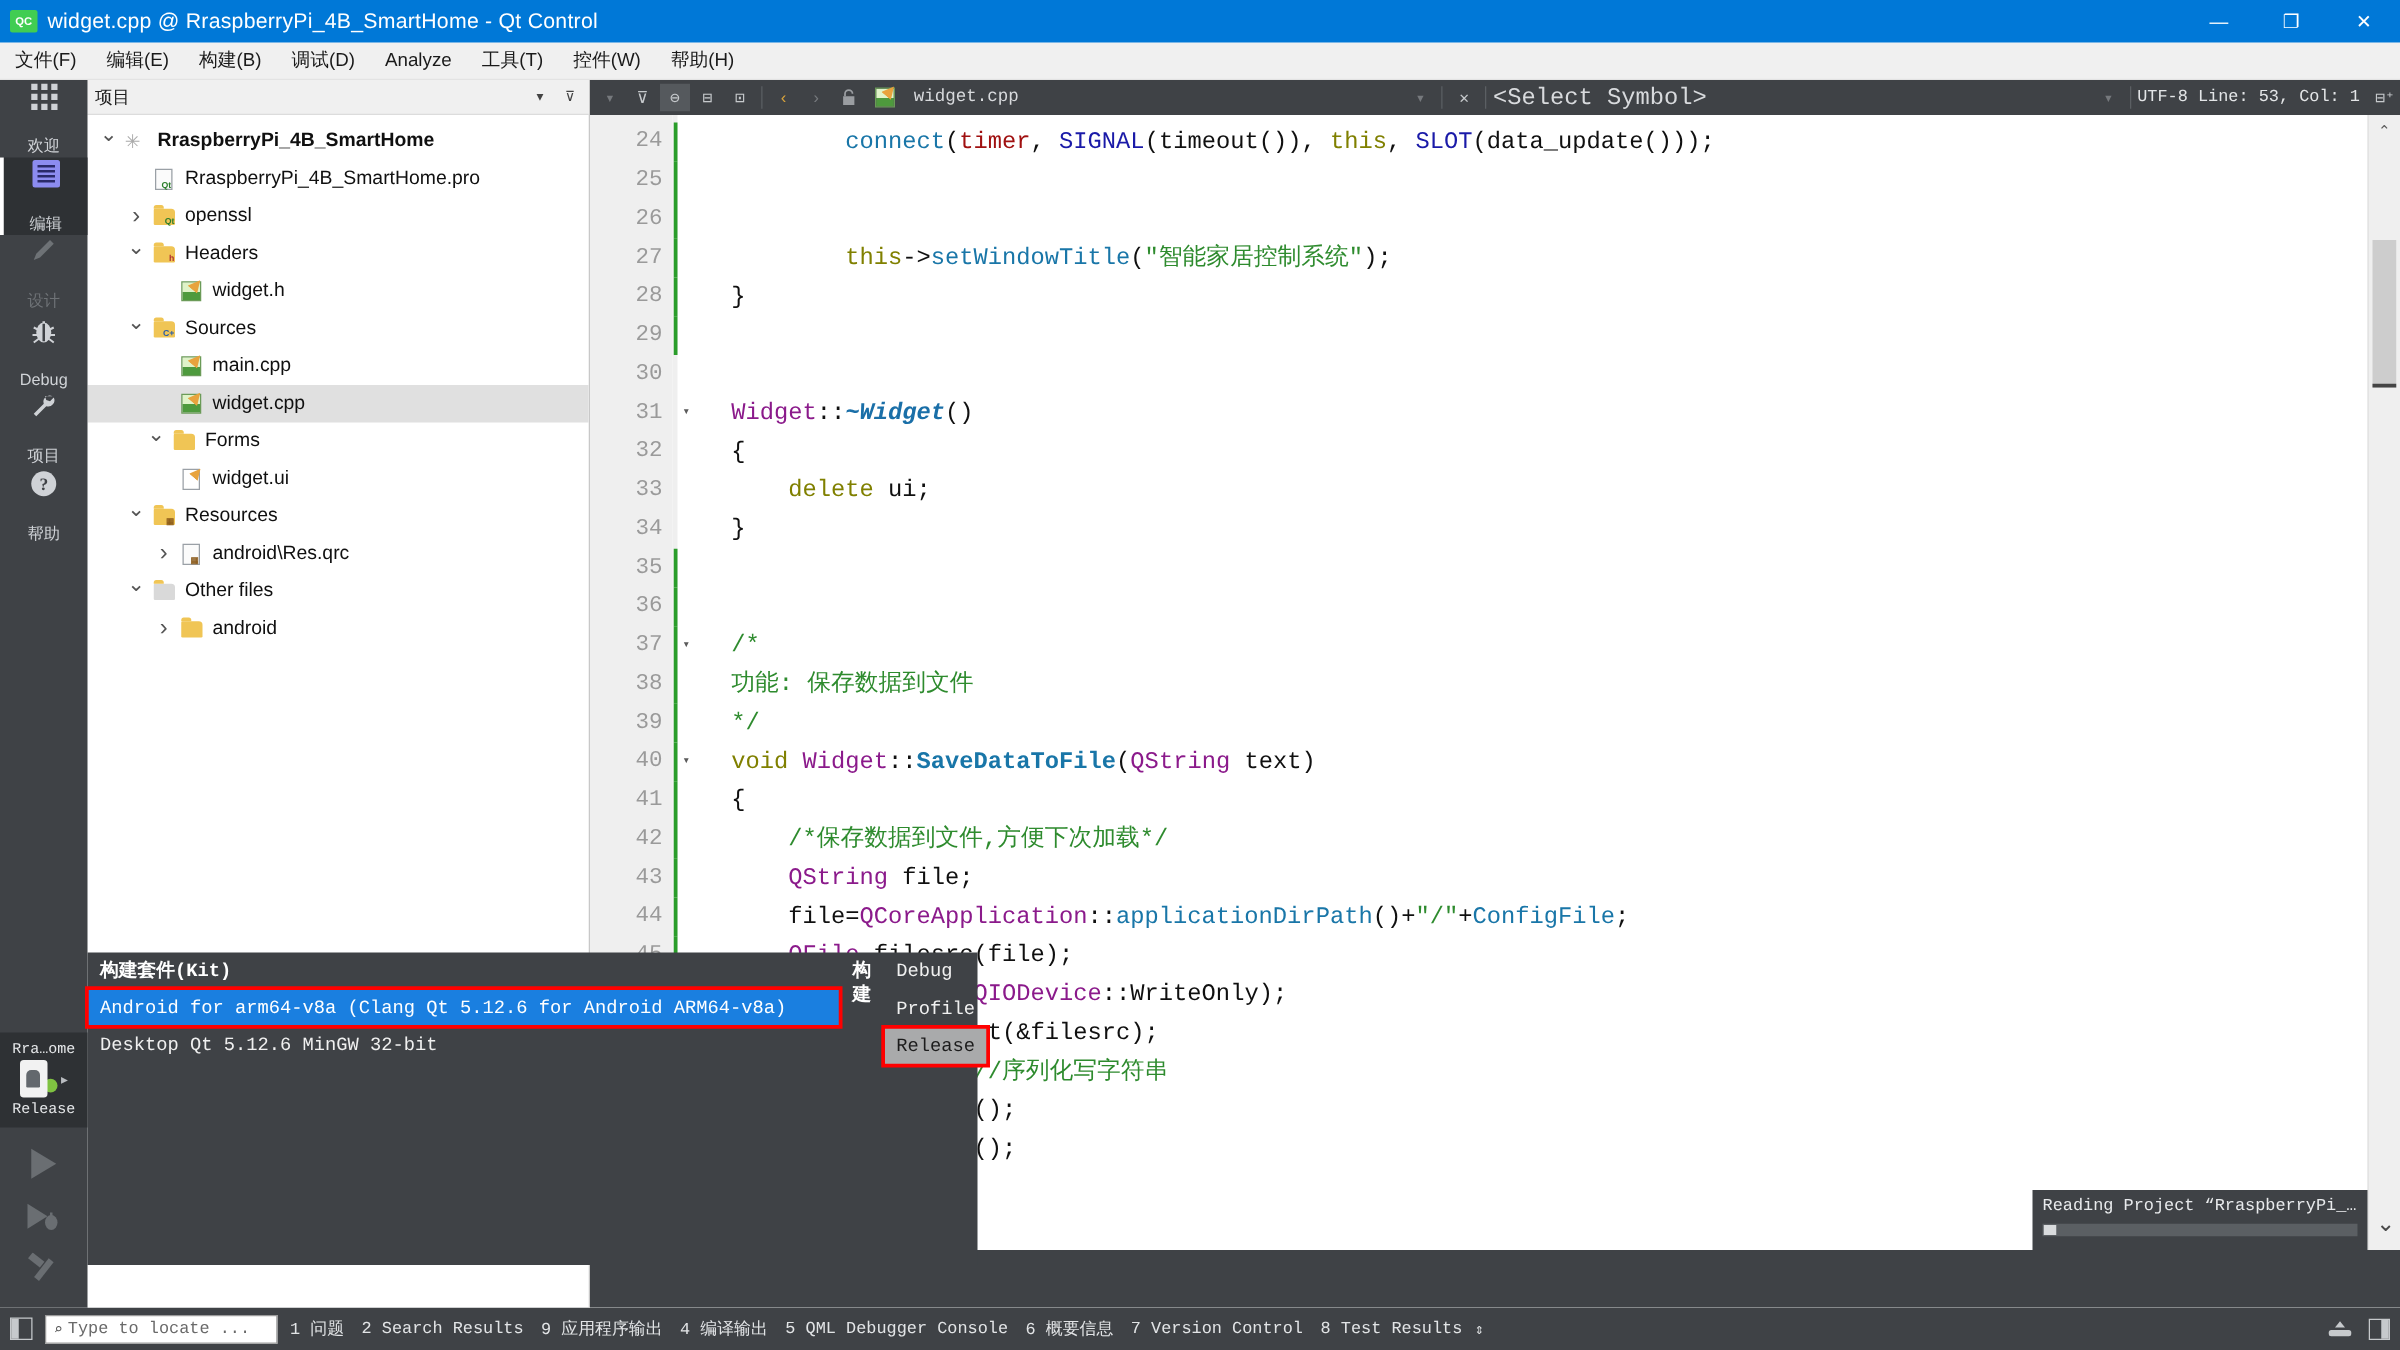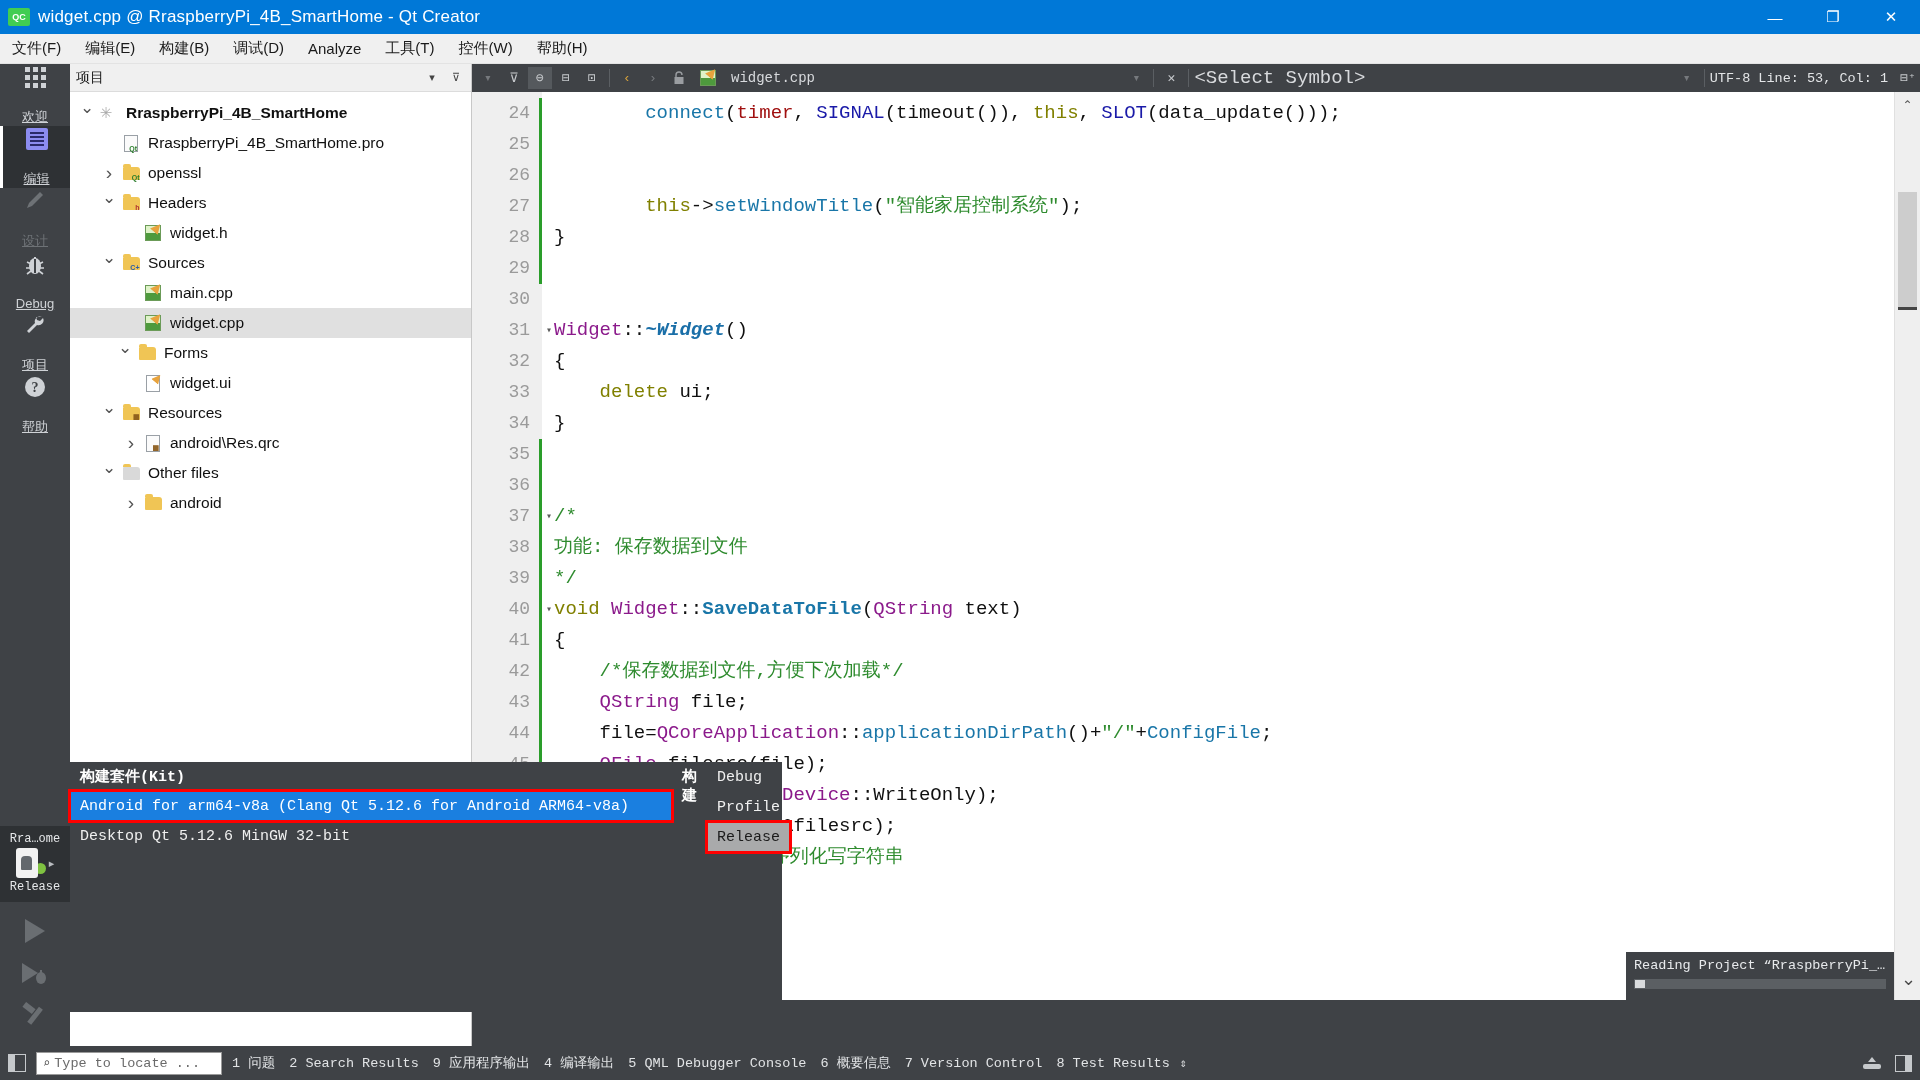--- a/index.html
+++ b/index.html
@@ -49,21 +49,21 @@
   .body-row { flex: 1 1 auto; display: flex; min-height: 0; position: relative; }
 
   
   .modebar {
     width: 70px; background: #3f4246; flex: 0 0 70px;
     display: flex; flex-direction: column; position: relative;
   }
   .mode {
     height: 62px; display: flex; flex-direction: column;
     align-items: center; justify-content: center; gap: 18px;
-    color: #cfd2d6; cursor: pointer; text-decoration: underline;
+    color: #cfd2d6; cursor: pointer;
   }
   .mode.active { background: #2e3134; border-left: 3px solid #ffffff; }
   .mode.disabled { color: #6e7276; }
   .mode-label { font-size: 13px; font-family: "Liberation Sans", sans-serif; }
   .mode-ico { width: 26px; height: 26px; display:flex; align-items:center; justify-content:center; }
 
   .grid-ico { display: grid; grid-template-columns: repeat(3, 5px); grid-template-rows: repeat(3, 5px); gap: 3px; }
   .grid-ico i { background: #cfd2d6; display: block; }
 
   .edit-ico {
@@ -146,21 +146,21 @@
     width: 66px; flex: 0 0 66px; background: #efefef; color: #9a9a9a;
     font-family: "Liberation Mono", monospace; font-size: 18px; text-align: right;
     padding-top: 6px; user-select:none;
   }
   .gline { height: 31px; line-height: 31px; padding-right: 8px; position: relative; }
   .fold { position: absolute; right: -14px; top: 0; color: #5b5b5b; font-size: 10px; }
   .changebar { width: 4px; flex: 0 0 4px; background: #efefef; padding-top:6px; }
   .cb-seg { width: 3px; background: #2a9d2a; margin-left:1px; }
   .code {
     flex: 1 1 auto; padding-top: 6px; font-family: "Liberation Mono", monospace;
-    font-size: 19px; white-space: pre; color: #101010; overflow: hidden; padding-left: 12px;
+    font-size: 19px; white-space: pre; color: #101010; overflow: hidden; padding-left: 12px; margin-left: 31px;
   }
   .cline { height: 31px; line-height: 31px; }
   .k-fn   { color: #1976a8; }
   .k-kw   { color: #808000; }
   .k-type { color: #8b1a8b; }
   .k-str  { color: #2e8b2e; }
   .k-com  { color: #2e8b2e; }
   .k-var  { color: #a01010; }
   .k-this { color: #808000; }
   .k-plain{ color: #101010; }
@@ -232,21 +232,21 @@
   .toast-bar i { position:absolute; left:1px; top:1px; bottom:1px; width: 8px; background: #d9dbdd; }
   .toast-chev { position:absolute; right: 4px; bottom: 56px; color:#4a4a4a; font-size: 18px; }
 </style>
 </head>
 <body>
 
 <div class="app">
 
   <div class="titlebar">
     <div class="tb-icon">QC</div>
-    <div class="tb-title">widget.cpp @ RraspberryPi_4B_SmartHome - Qt Creator</div>
+    <div class="tb-title">widget.cpp @ RraspberryPi_4B_SmartHome - Qt Control</div>
     <div class="tb-controls">
       <div class="tb-btn">—</div>
       <div class="tb-btn">❐</div>
       <div class="tb-btn close">✕</div>
     </div>
   </div>
 
   <div class="menubar" id="menubar">
       <div class="menu-item">文件(F)</div>
       <div class="menu-item">编辑(E)</div>

